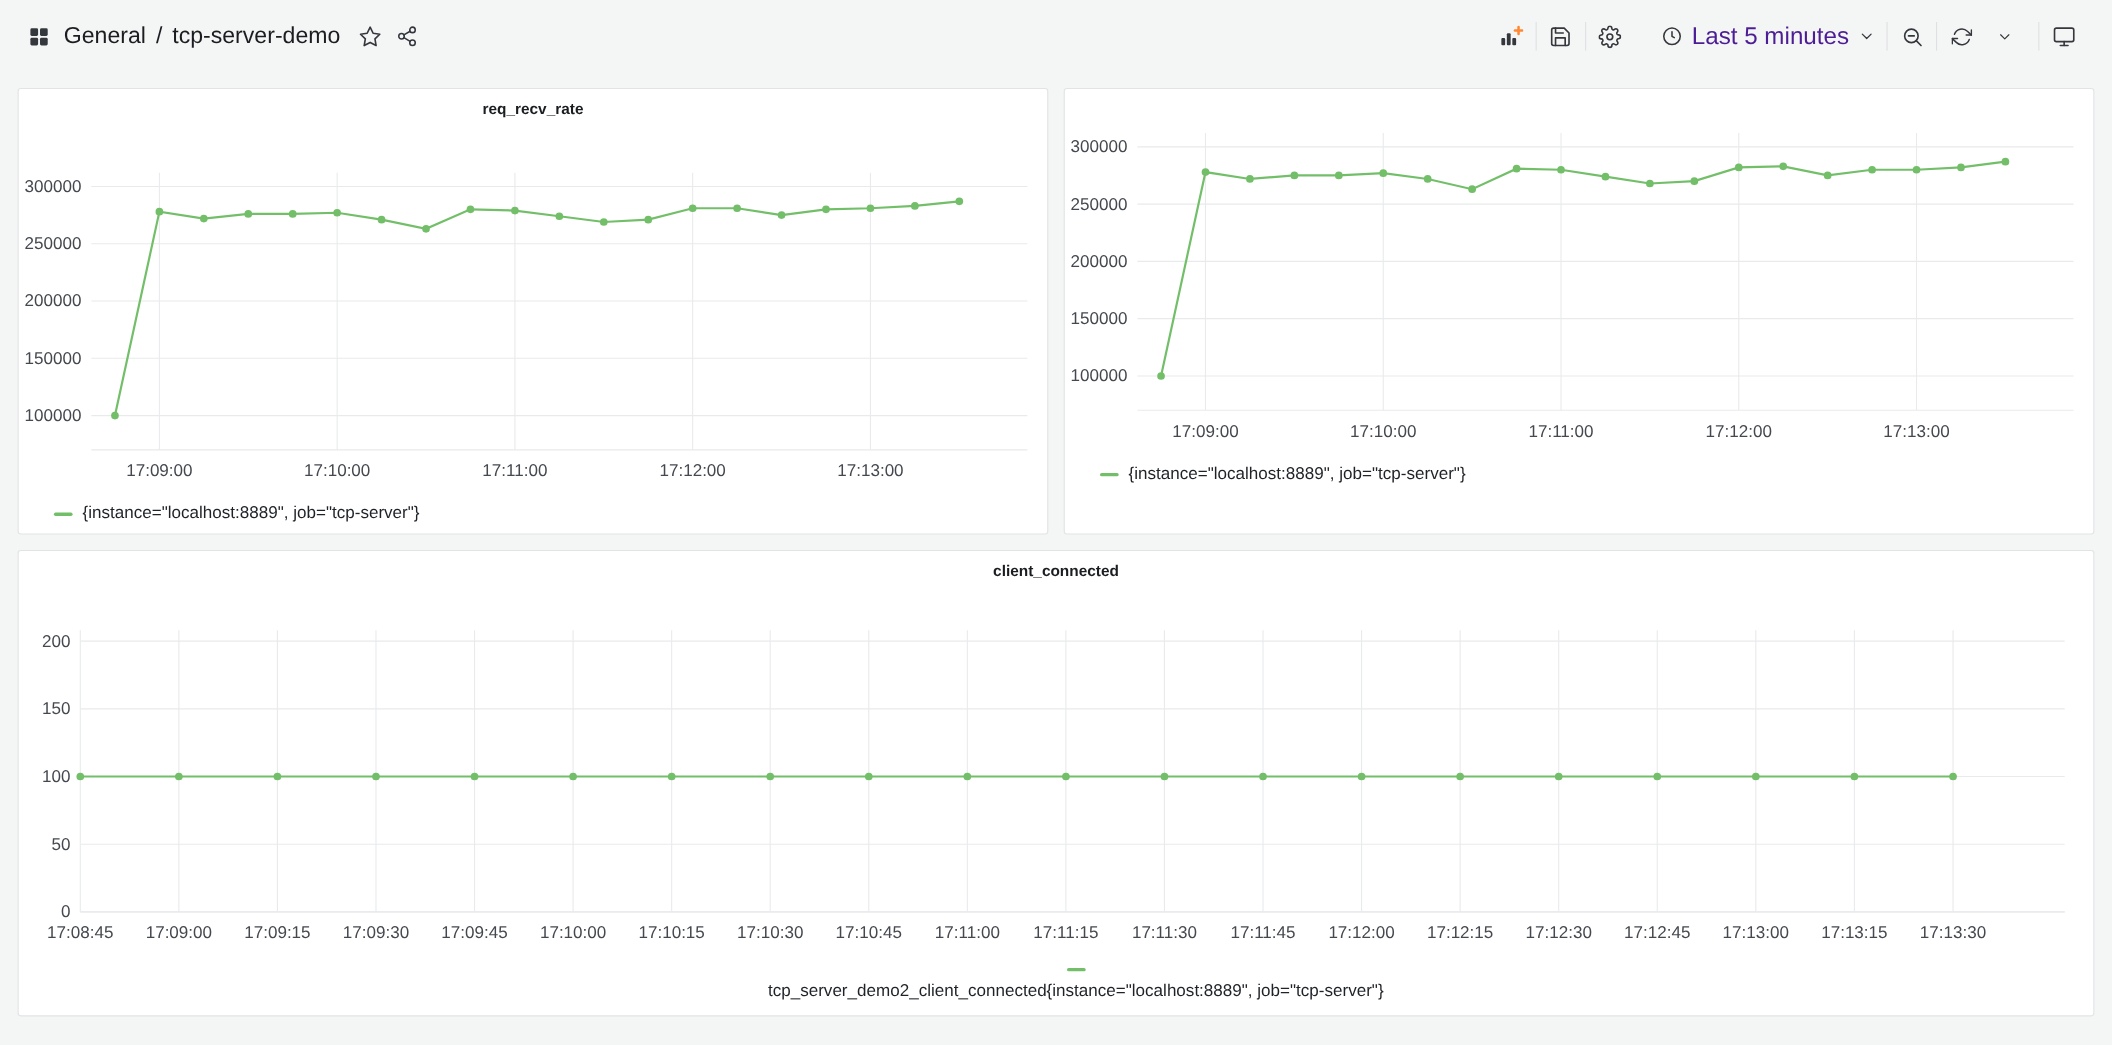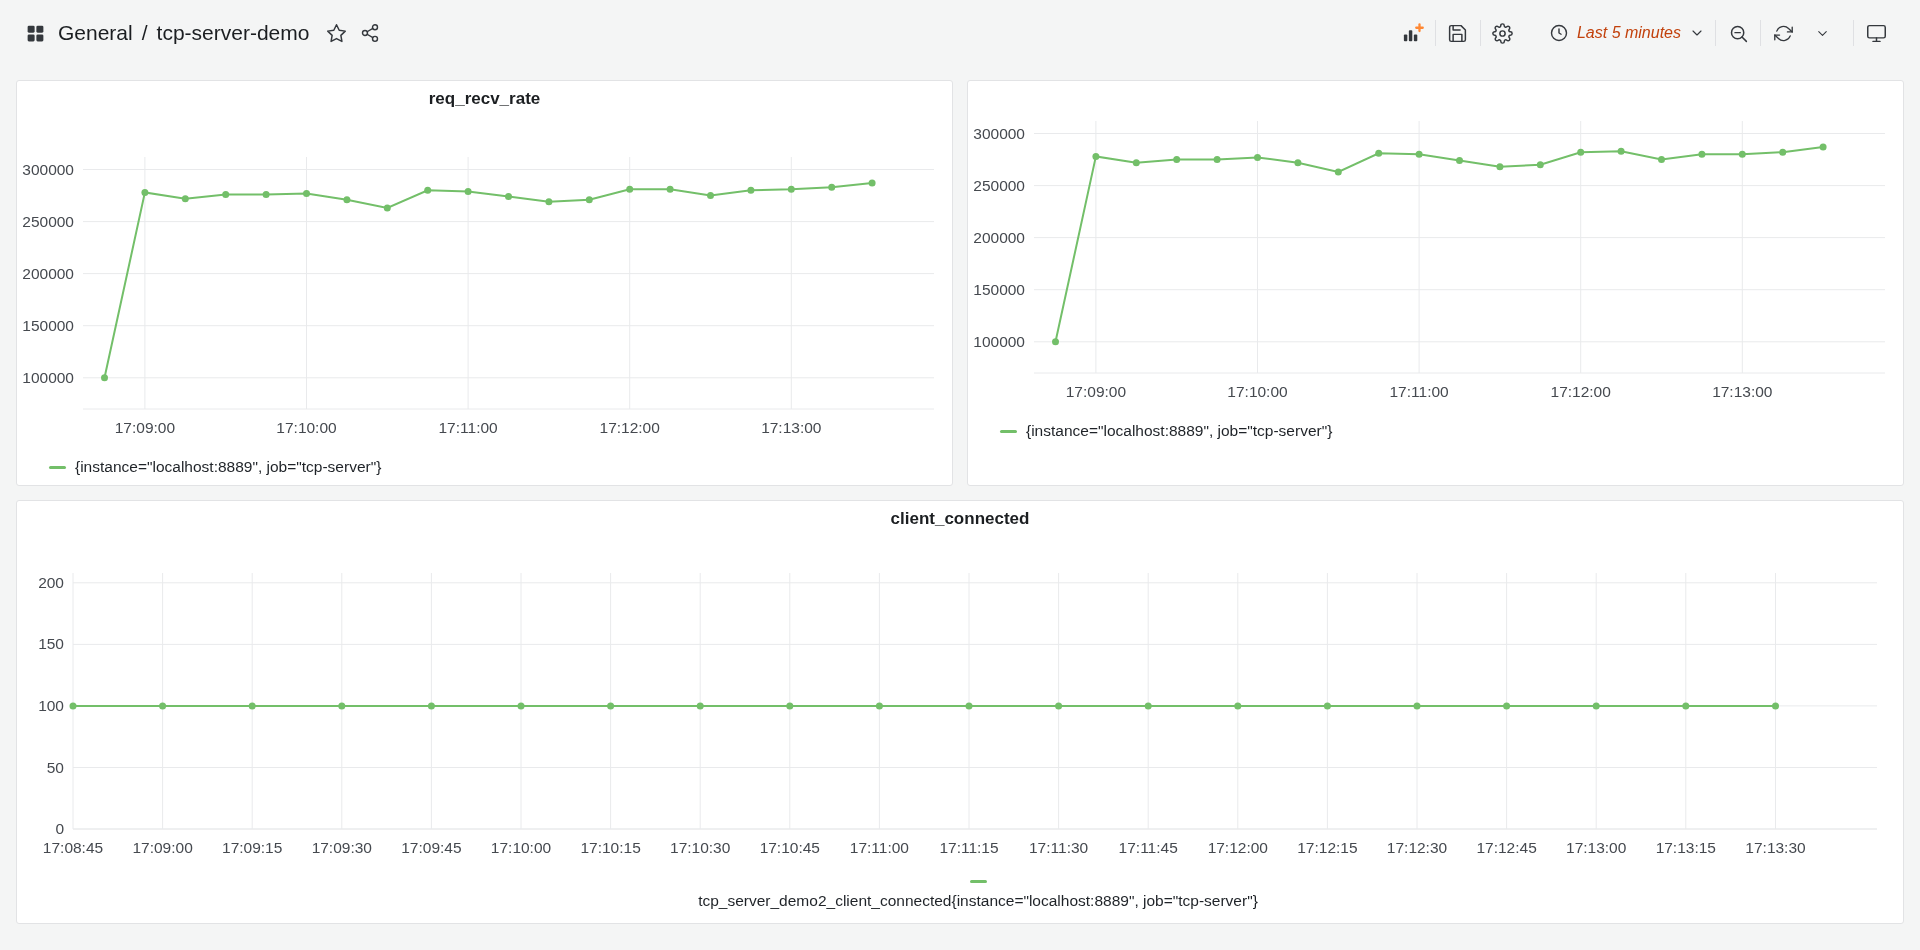--- a/index.html
+++ b/index.html
@@ -13,31 +13,31 @@
   .crumb { display:flex; align-items:baseline; gap:9px; margin-left:6px; margin-right:10px;
            font-size:21px; font-weight:500; color:#1b1e21;text-align:center; }
   .crumb .part { cursor:pointer; }
   .crumb .sep-slash { color:#1b1e21; }
   .tb-right { margin-left:auto; display:flex; align-items:center; }
   .tb-btn { display:flex; align-items:center; justify-content:center; gap:8px;
             height:36px; min-width:44px; padding:0 10px; background:none; border:none;
             cursor:pointer; color:#34383d; }
   .tb-sep { width:1px; height:26px; background:#dfe0e3; }
   .gap { width:14px; }
-  .time-label { font-size:16px; color:#c2410c; white-space:nowrap;font-style:italic; }
+  .time-label { font-size:22px; color:#4c1d95; white-space:nowrap; }
 
   
   .row { display:flex; gap:14px; padding:0 16px; }
   .row1 { margin-top:14px; }
   .row2 { margin-top:14px; }
   .panel { flex:1; background:#ffffff; border:1px solid #e2e3e5; border-radius:3px; overflow:hidden; }
   .row1 .panel { height:406px; }
   .row2 .panel { height:424px; }
   .panel-title { height:36px; display:flex; align-items:center; justify-content:center;
-                 font-size:17px; font-weight:700; color:#1b1e21; cursor:pointer; }
+                 font-size:14px; font-weight:700; color:#1b1e21; cursor:pointer; }
   .chart { width:100%; display:block; }
   .grid { stroke:#e9eaec; stroke-width:1; }
   .tick { font-size:15.5px; fill:#45494f; font-family:"Liberation Sans", sans-serif; }
   .legend { display:flex; align-items:center; gap:9px; padding:7px 0 0 32px;
             font-size:15.5px; color:#1f2328; }
   .swatch { width:17px; height:3px; border-radius:2px; display:inline-block; cursor:pointer; }
   .legend-label { cursor:pointer; }
 
   .fi { stroke:currentColor; fill:none; stroke-width:1.7; stroke-linecap:round; stroke-linejoin:round; }
 </style>

